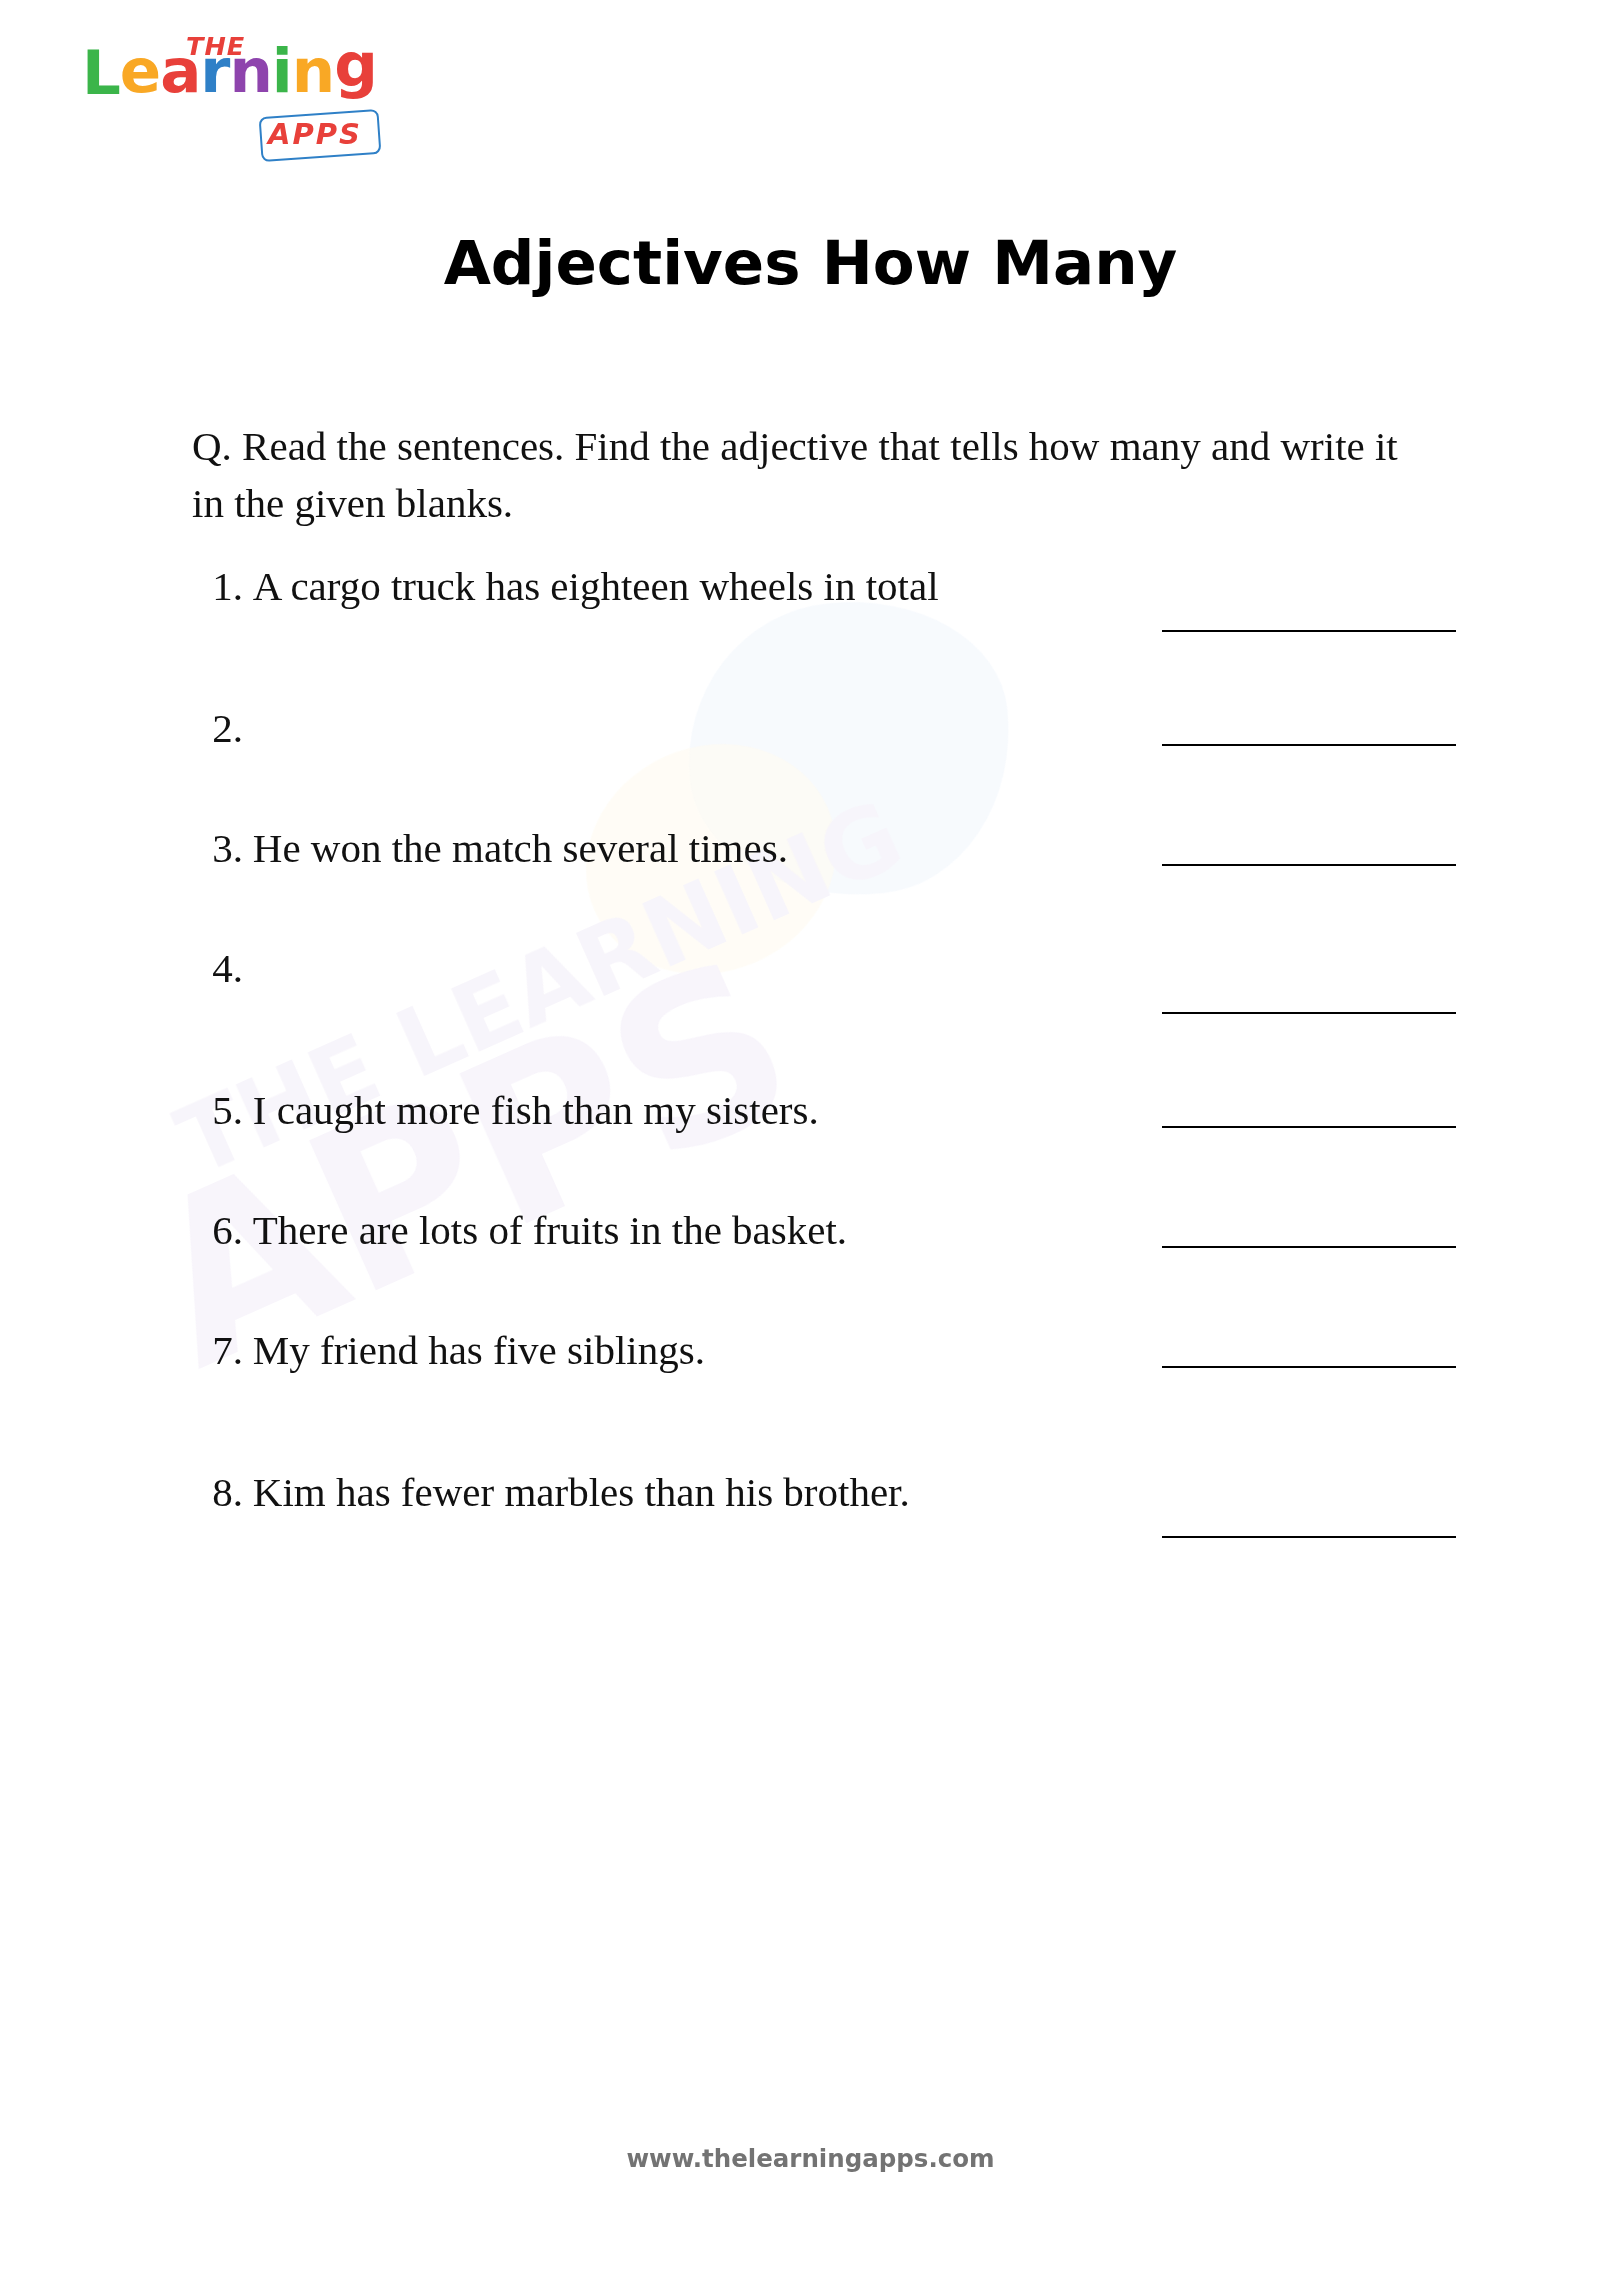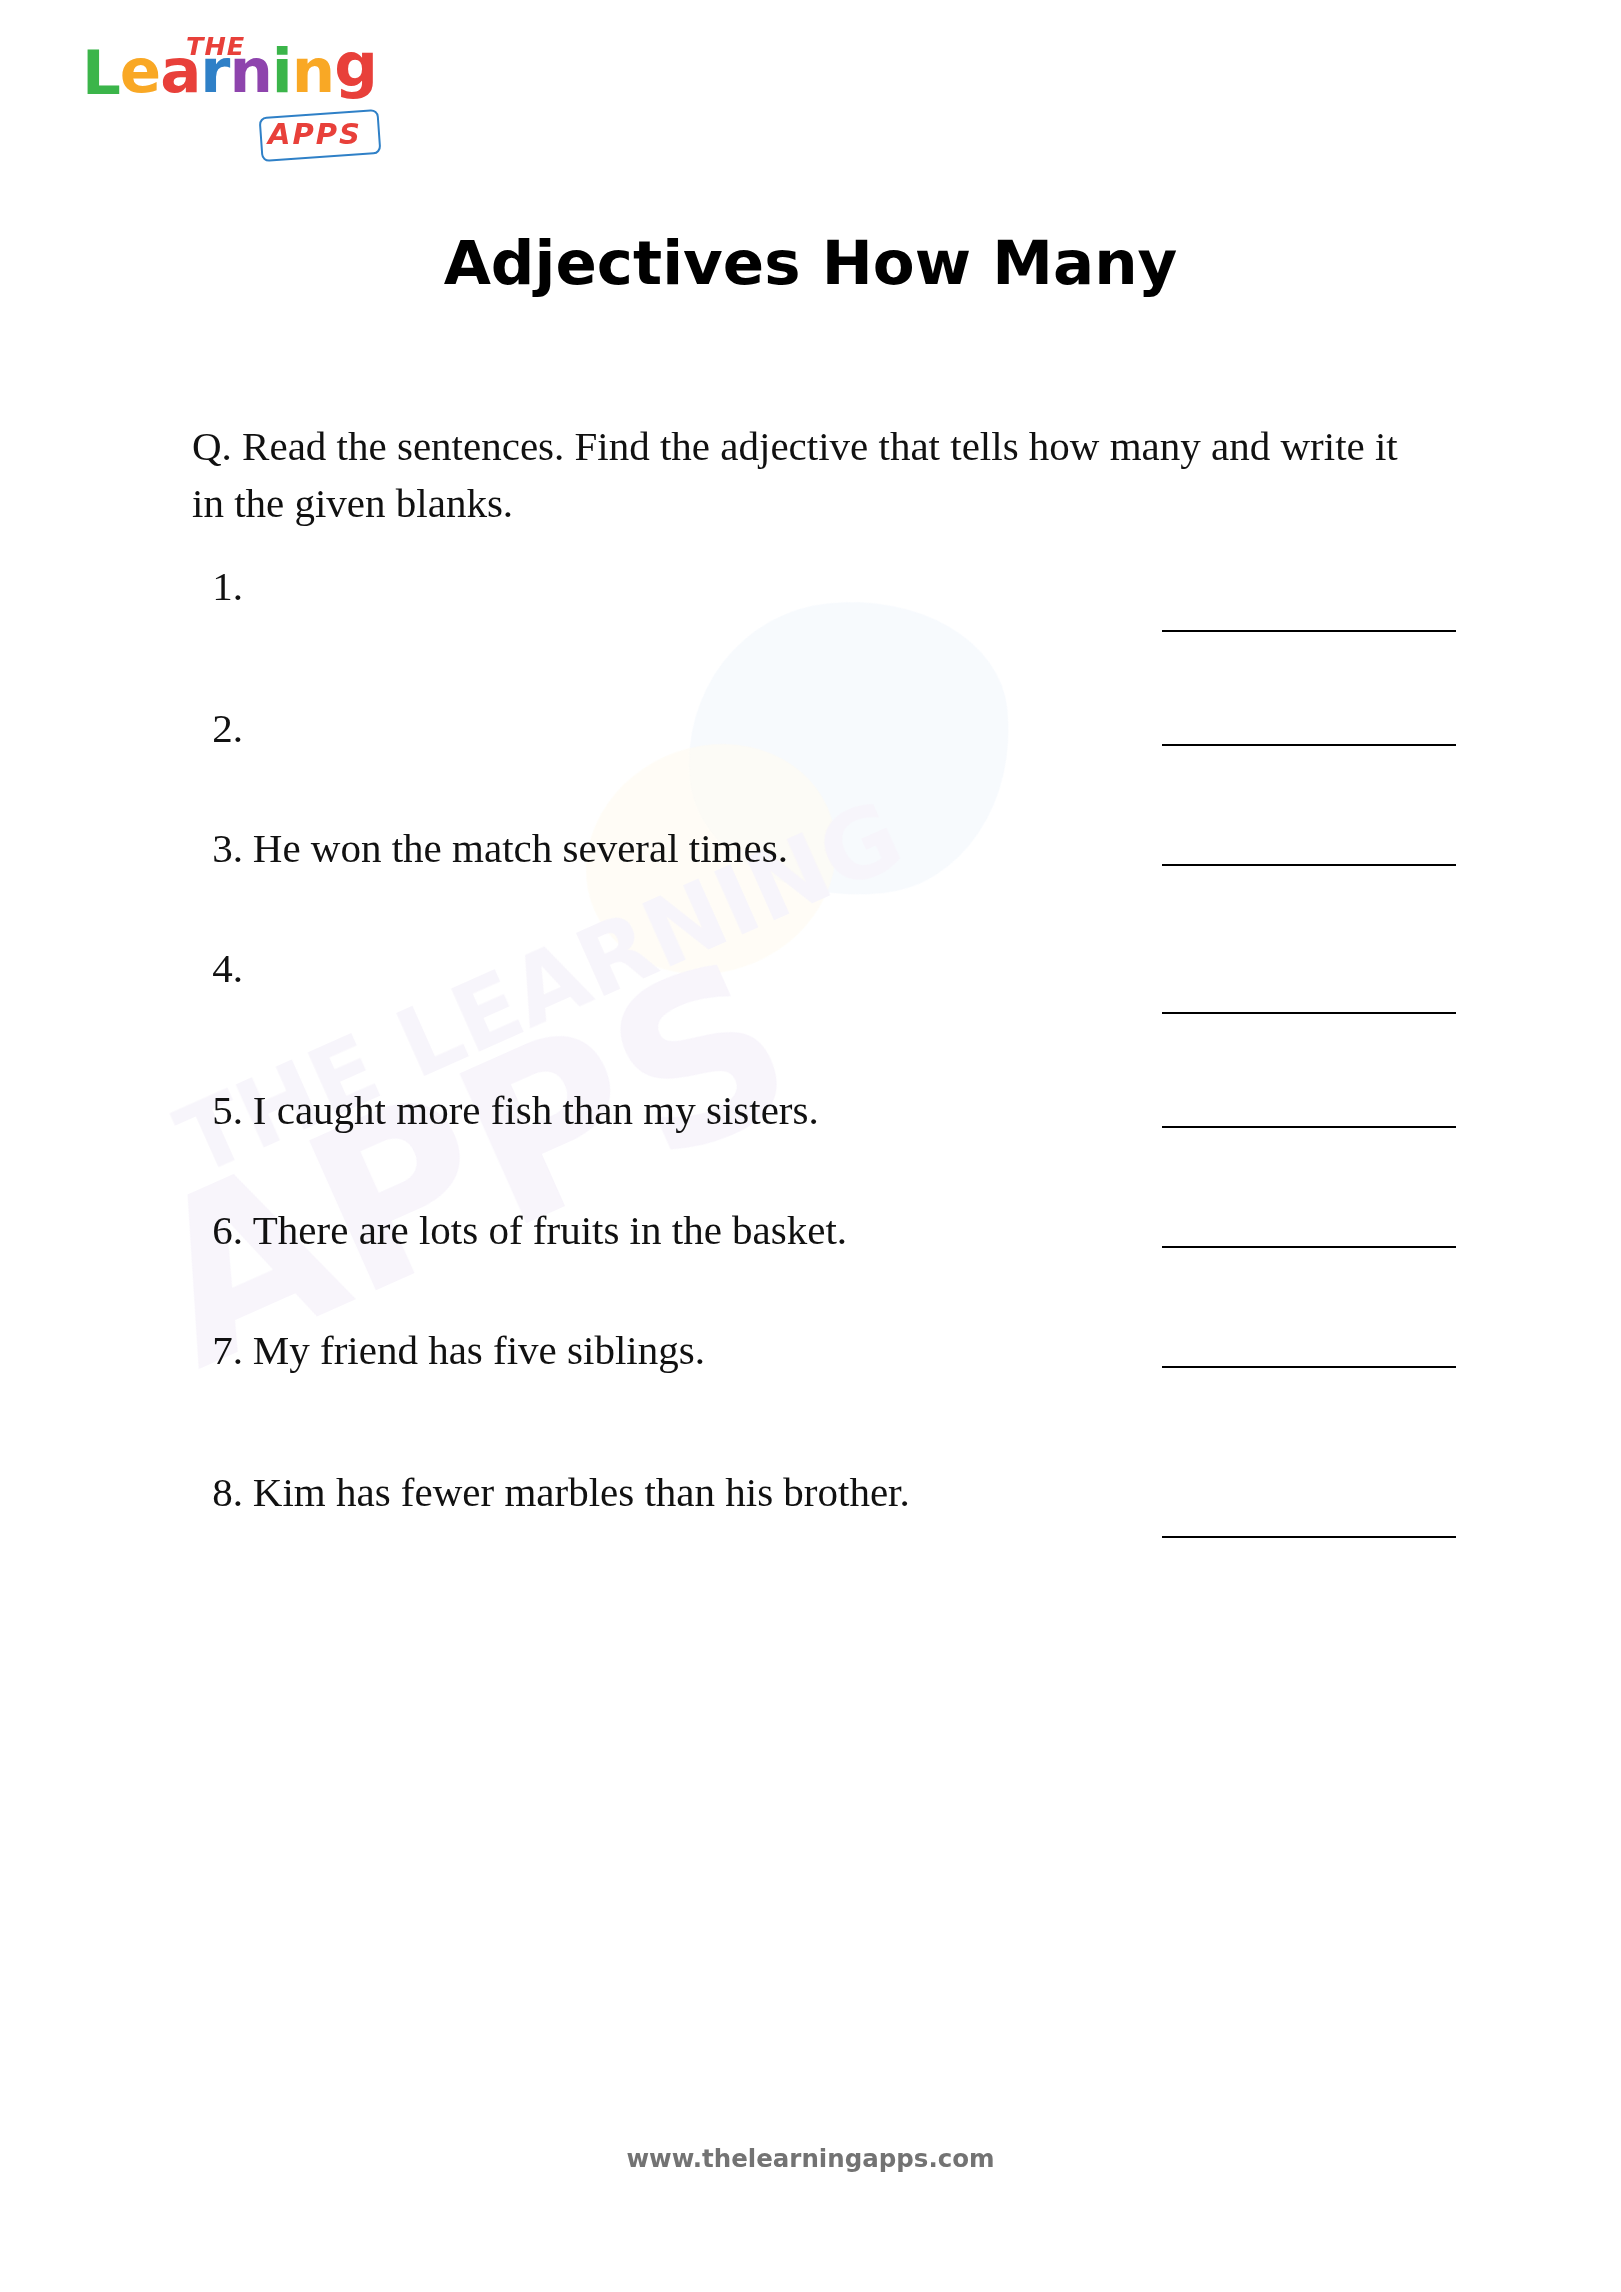--- a/index.html
+++ b/index.html
@@ -226,20 +226,21 @@
 </div>
 
 <h1 class="title">Adjectives How Many</h1>
 
 <p class="instruction">Q. Read the sentences. Find the adjective that tells how many and write it in the given blanks.</p>
 
 <div class="qlist">
 
   <div class="qrow" style="min-height:142px;">
     <div class="qnum">1.</div>
+    <div class="qtext">A cargo truck has eighteen wheels in total</div>
     <div class="qblank" style="top:71px;"></div>
   </div>
 
   <div class="qrow" style="min-height:120px;">
     <div class="qnum">2.</div>
     <div class="qblank" style="top:43px;"></div>
   </div>
 
   <div class="qrow" style="min-height:120px;">
     <div class="qnum">3.</div>

